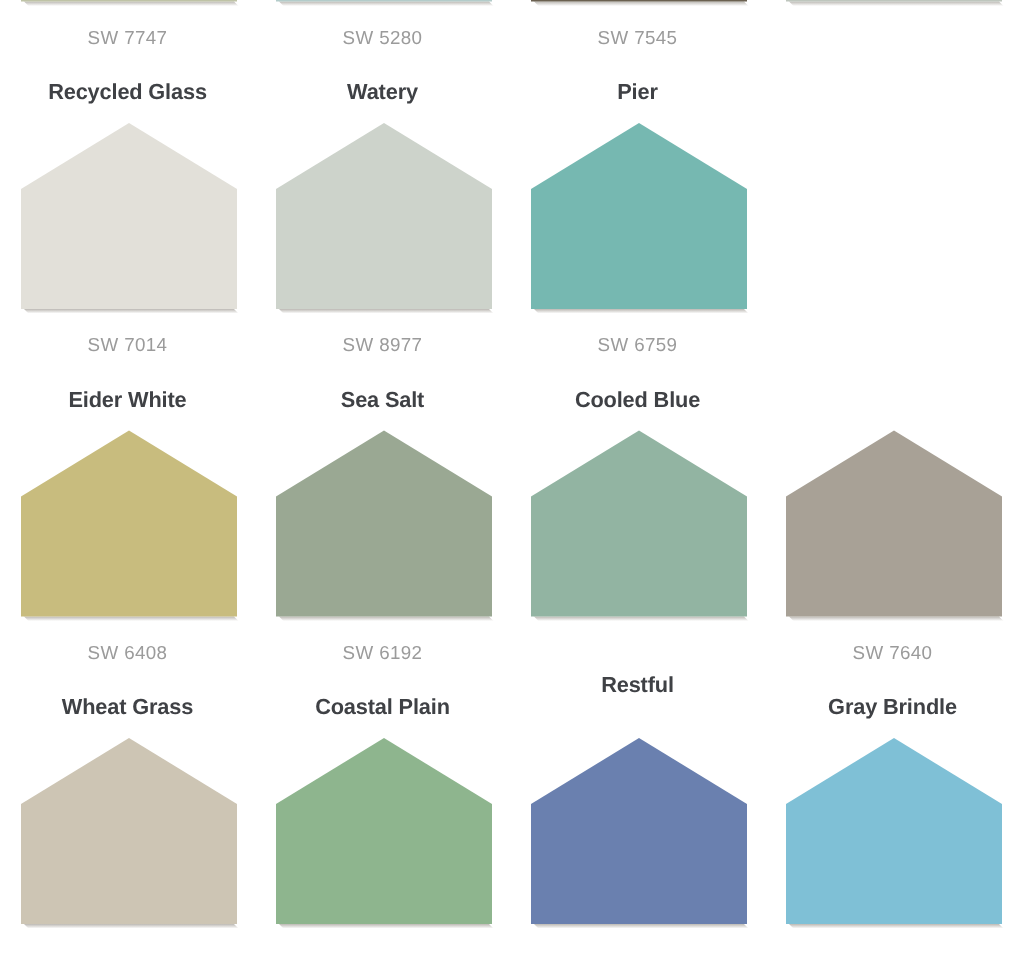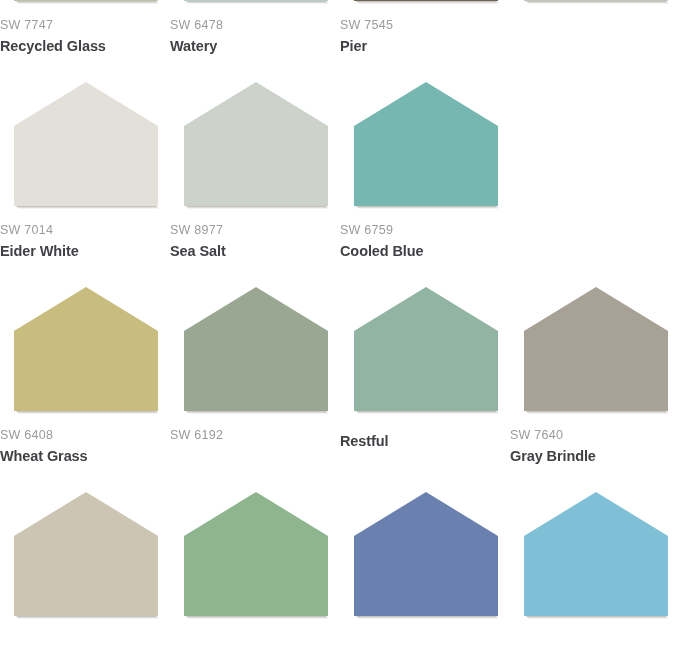--- a/index.html
+++ b/index.html
@@ -45,32 +45,33 @@
   }
   .chip {
     display: block;
     width: 152px;
     height: 132px;
   }
 
   
   .caption {
     padding: 11px 0 0 0;
+    text-align: center;
   }
   .sw-code {
     display: block;
     font-size: 12.5px;
     line-height: 15px;
     color: #9b9b9b;
     letter-spacing: 0.25px;
     font-weight: 400;
   }
   .sw-name {
     display: block;
-    margin-top: 4px;
+    margin-top: 20px;
     font-size: 14.5px;
     line-height: 18px;
     color: #3f4145;
     font-weight: 700;
     letter-spacing: -0.1px;
   }
 </style>
 </head>
 <body>
 
@@ -101,21 +102,21 @@
               <linearGradient id="g0_1" x1="0" y1="0" x2="0" y2="1">
                 <stop offset="0%" stop-color="#b0aca6" stop-opacity="0.85"></stop>
                 <stop offset="100%" stop-color="#b0aca6" stop-opacity="0"></stop>
               </linearGradient>
             </defs>
             <path d="M6 126 L146 126 L149 129 L9 129 Z" fill="url(#g0_1)"></path>
             <path d="M4 46 L76 2 L148 46 L148 126 L4 126 Z" fill="#b3ccca"></path>
           </svg>
         </div>
         <div class="caption">
-          <span class="sw-code">SW 6478</span>
+          <span class="sw-code">SW 5280</span>
           <span class="sw-name">Watery</span>
         </div>
       </div>
       <div class="swatch-cell">
         <div class="chip-wrap">
           <svg class="chip" viewBox="0 0 152 132" preserveAspectRatio="none">
             <defs>
               <linearGradient id="g0_2" x1="0" y1="0" x2="0" y2="1">
                 <stop offset="0%" stop-color="#b0aca6" stop-opacity="0.85"></stop>
                 <stop offset="100%" stop-color="#b0aca6" stop-opacity="0"></stop>
@@ -228,20 +229,21 @@
                 <stop offset="0%" stop-color="#b0aca6" stop-opacity="0.85"></stop>
                 <stop offset="100%" stop-color="#b0aca6" stop-opacity="0"></stop>
               </linearGradient>
             </defs>
             <path d="M6 126 L146 126 L149 129 L9 129 Z" fill="url(#g2_1)"></path>
             <path d="M4 46 L76 2 L148 46 L148 126 L4 126 Z" fill="#9aa893"></path>
           </svg>
         </div>
         <div class="caption">
           <span class="sw-code">SW 6192</span>
+          <span class="sw-name">Coastal Plain</span>
         </div>
       </div>
       <div class="swatch-cell">
         <div class="chip-wrap">
           <svg class="chip" viewBox="0 0 152 132" preserveAspectRatio="none">
             <defs>
               <linearGradient id="g2_2" x1="0" y1="0" x2="0" y2="1">
                 <stop offset="0%" stop-color="#b0aca6" stop-opacity="0.85"></stop>
                 <stop offset="100%" stop-color="#b0aca6" stop-opacity="0"></stop>
               </linearGradient>

